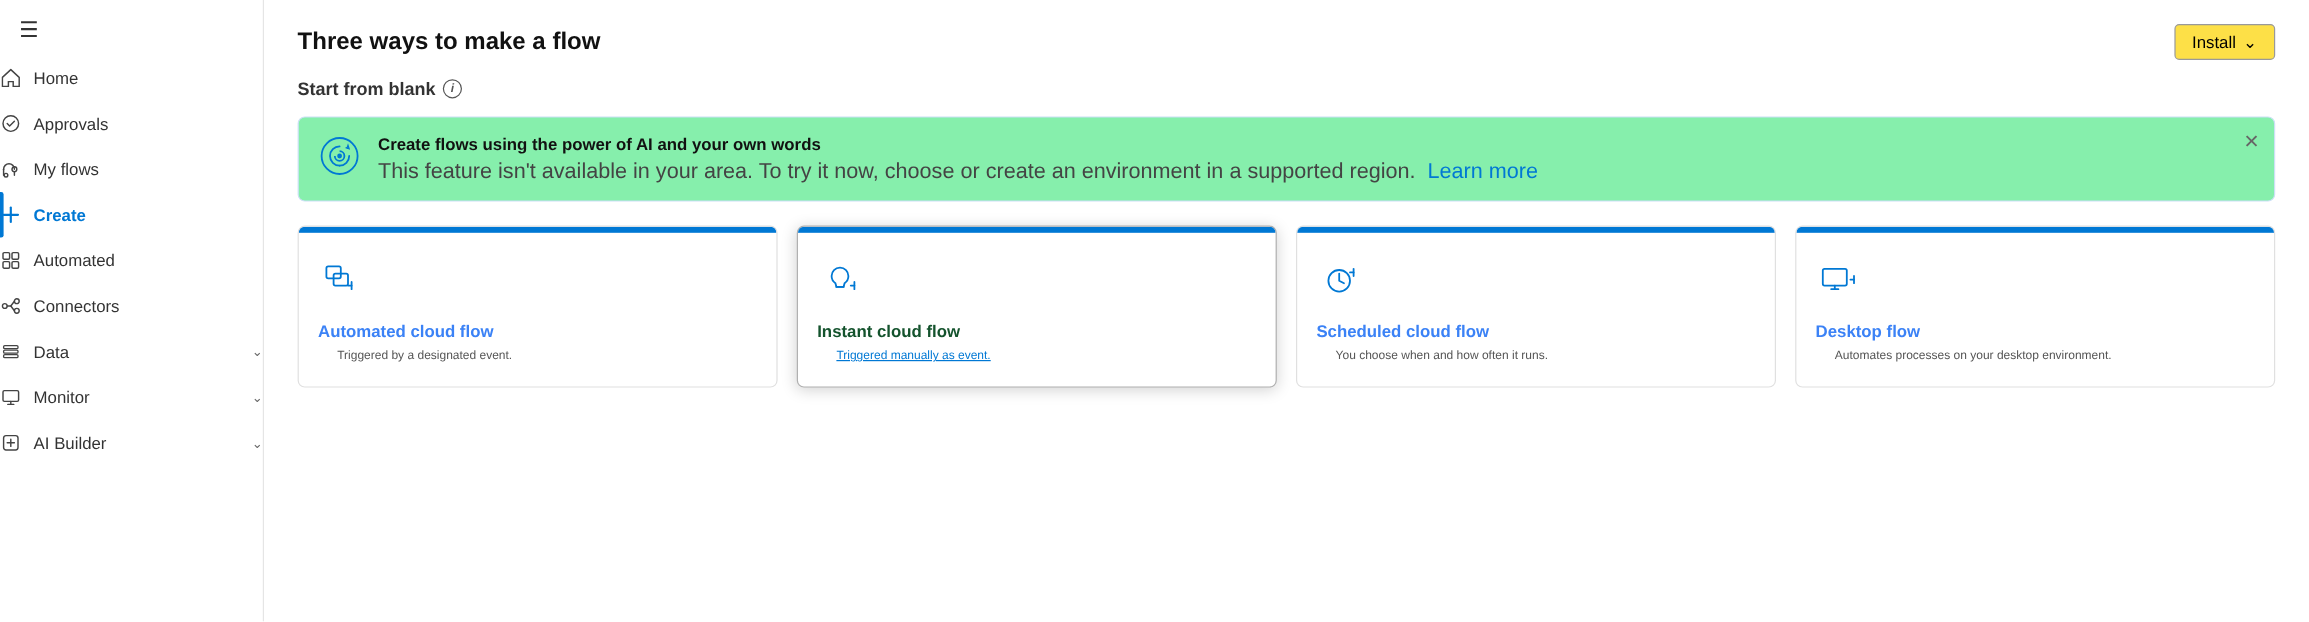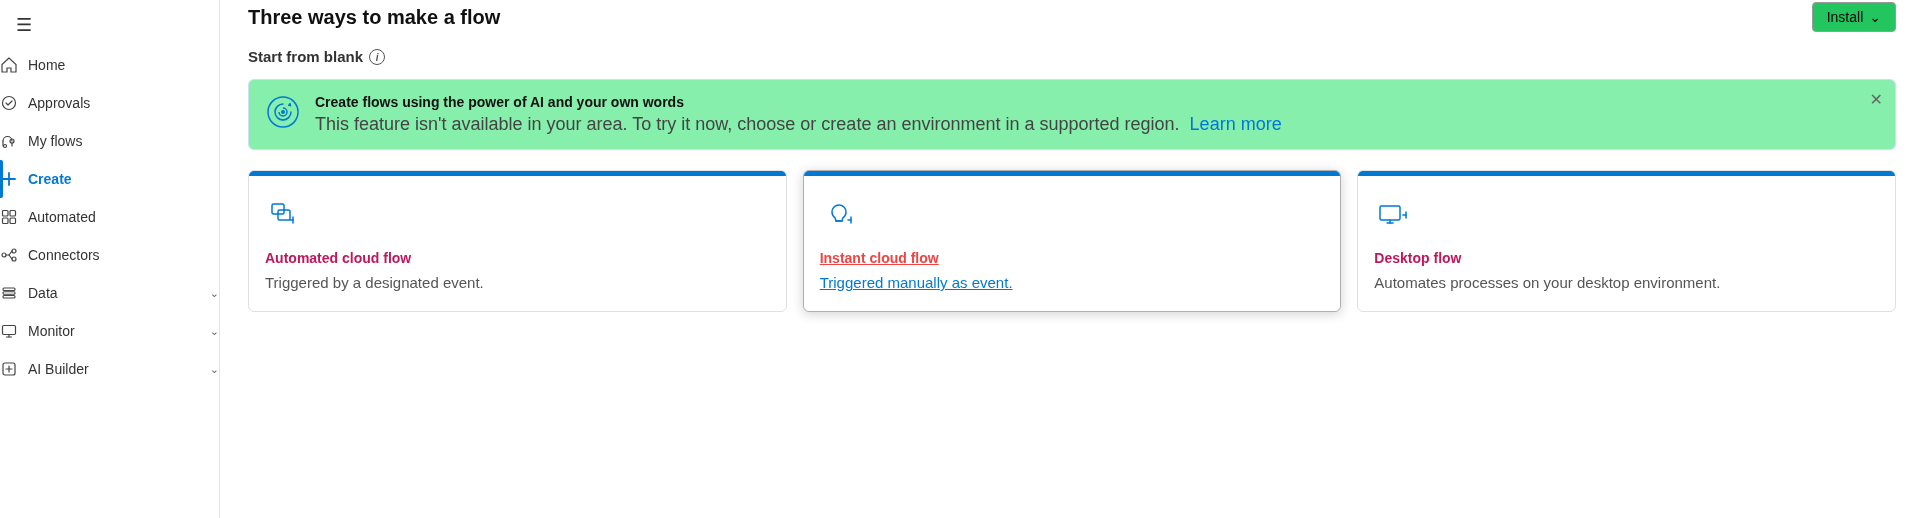--- a/index.html
+++ b/index.html
@@ -52,51 +52,51 @@
       align-items: center;
       justify-content: center;
       flex-shrink: 0;
     }
     .sidebar-item-label { flex: 1; }
     .sidebar-chevron { font-size: 11px; color: #666; }
 
     
     .main {
       flex: 1;
-      padding: 2px 28px;
+      padding: 20px 28px;
       overflow-y: auto;
       background: #fff;
     }
 
     .page-header {
       display: flex;
       align-items: center;
       justify-content: space-between;
       margin-bottom: 16px;
     }
     .page-title {
       font-size: 20px;
       font-weight: 600;
       color: #111;
     }
     .install-button {
       border: 1px solid #999;
-      background: #22c55e;
+      background: #fde047;
       padding: 6px 14px;
       border-radius: 4px;
       font-size: 14px;
       cursor: pointer;
       display: flex;
       align-items: center;
       gap: 6px;
     }
 
     .section-header {
       display: flex;
-      align-items: flex-end;
+      align-items: flex-start;
       gap: 6px;
       margin-bottom: 14px;
       font-size: 15px;
       font-weight: 600;
     }
     .info-icon {
       width: 16px;
       height: 16px;
       border: 1.5px solid #555;
       border-radius: 50%;
@@ -186,31 +186,31 @@
     }
     .flow-card-icon {
       margin-bottom: 14px;
       height: 40px;
       display: flex;
       align-items: center;
     }
     .flow-card-title {
       font-size: 14px;
       font-weight: 600;
-      color: #be185d;
+      color: #3b82f6;
       margin-bottom: 6px;
     }
     .flow-card-title.link-style {
-      color: #ef4444;
-      text-decoration: underline;
+      color: #14532d;
     }
     .flow-card-desc {
-      font-size: 15px;
+      font-size: 10px;
       color: #555;
       line-height: 1.4;
+      margin-left: 16px;
     }
     .flow-card-desc.link-style {
       color: #0078d4;
       text-decoration: underline;
     }
 
     
     svg { display: block; }
   </style>
 </head>
@@ -385,20 +385,35 @@
             <path d="M16 24h6" stroke="#0078d4" stroke-width="1.5" stroke-linecap="round"></path>
             <line x1="28" y1="23" x2="31" y2="23" stroke="#0078d4" stroke-width="1.5" stroke-linecap="round"></line>
             <line x1="31" y1="20" x2="31" y2="26" stroke="#0078d4" stroke-width="1.5" stroke-linecap="round"></line>
           </svg>
         </div>
         <div class="flow-card-title link-style">Instant cloud flow</div>
         <div class="flow-card-desc link-style">Triggered manually as event.</div>
       </div>
     </div>
 
+    <div class="flow-card">
+      <div class="flow-card-top-bar"></div>
+      <div class="flow-card-body">
+        <div class="flow-card-icon">
+          <svg width="38" height="38" viewBox="0 0 38 38" fill="none" xmlns="http://www.w3.org/2000/svg">
+            <circle cx="19" cy="19" r="9" stroke="#0078d4" stroke-width="1.5" fill="none"></circle>
+            <path d="M19 13v6l4 2" stroke="#0078d4" stroke-width="1.5" stroke-linecap="round" stroke-linejoin="round"></path>
+            <line x1="28" y1="12" x2="31" y2="12" stroke="#0078d4" stroke-width="1.5" stroke-linecap="round"></line>
+            <line x1="31" y1="9" x2="31" y2="15" stroke="#0078d4" stroke-width="1.5" stroke-linecap="round"></line>
+          </svg>
+        </div>
+        <div class="flow-card-title">Scheduled cloud flow</div>
+        <div class="flow-card-desc">You choose when and how often it runs.</div>
+      </div>
+    </div>
 
     <div class="flow-card">
       <div class="flow-card-top-bar"></div>
       <div class="flow-card-body">
         <div class="flow-card-icon">
           <svg width="38" height="38" viewBox="0 0 38 38" fill="none" xmlns="http://www.w3.org/2000/svg">
             <rect x="6" y="9" width="20" height="14" rx="1.5" stroke="#0078d4" stroke-width="1.5" fill="none"></rect>
             <line x1="13" y1="26" x2="19" y2="26" stroke="#0078d4" stroke-width="1.5" stroke-linecap="round"></line>
             <line x1="16" y1="23" x2="16" y2="26" stroke="#0078d4" stroke-width="1.5" stroke-linecap="round"></line>
             <line x1="29" y1="18" x2="32" y2="18" stroke="#0078d4" stroke-width="1.5" stroke-linecap="round"></line>

